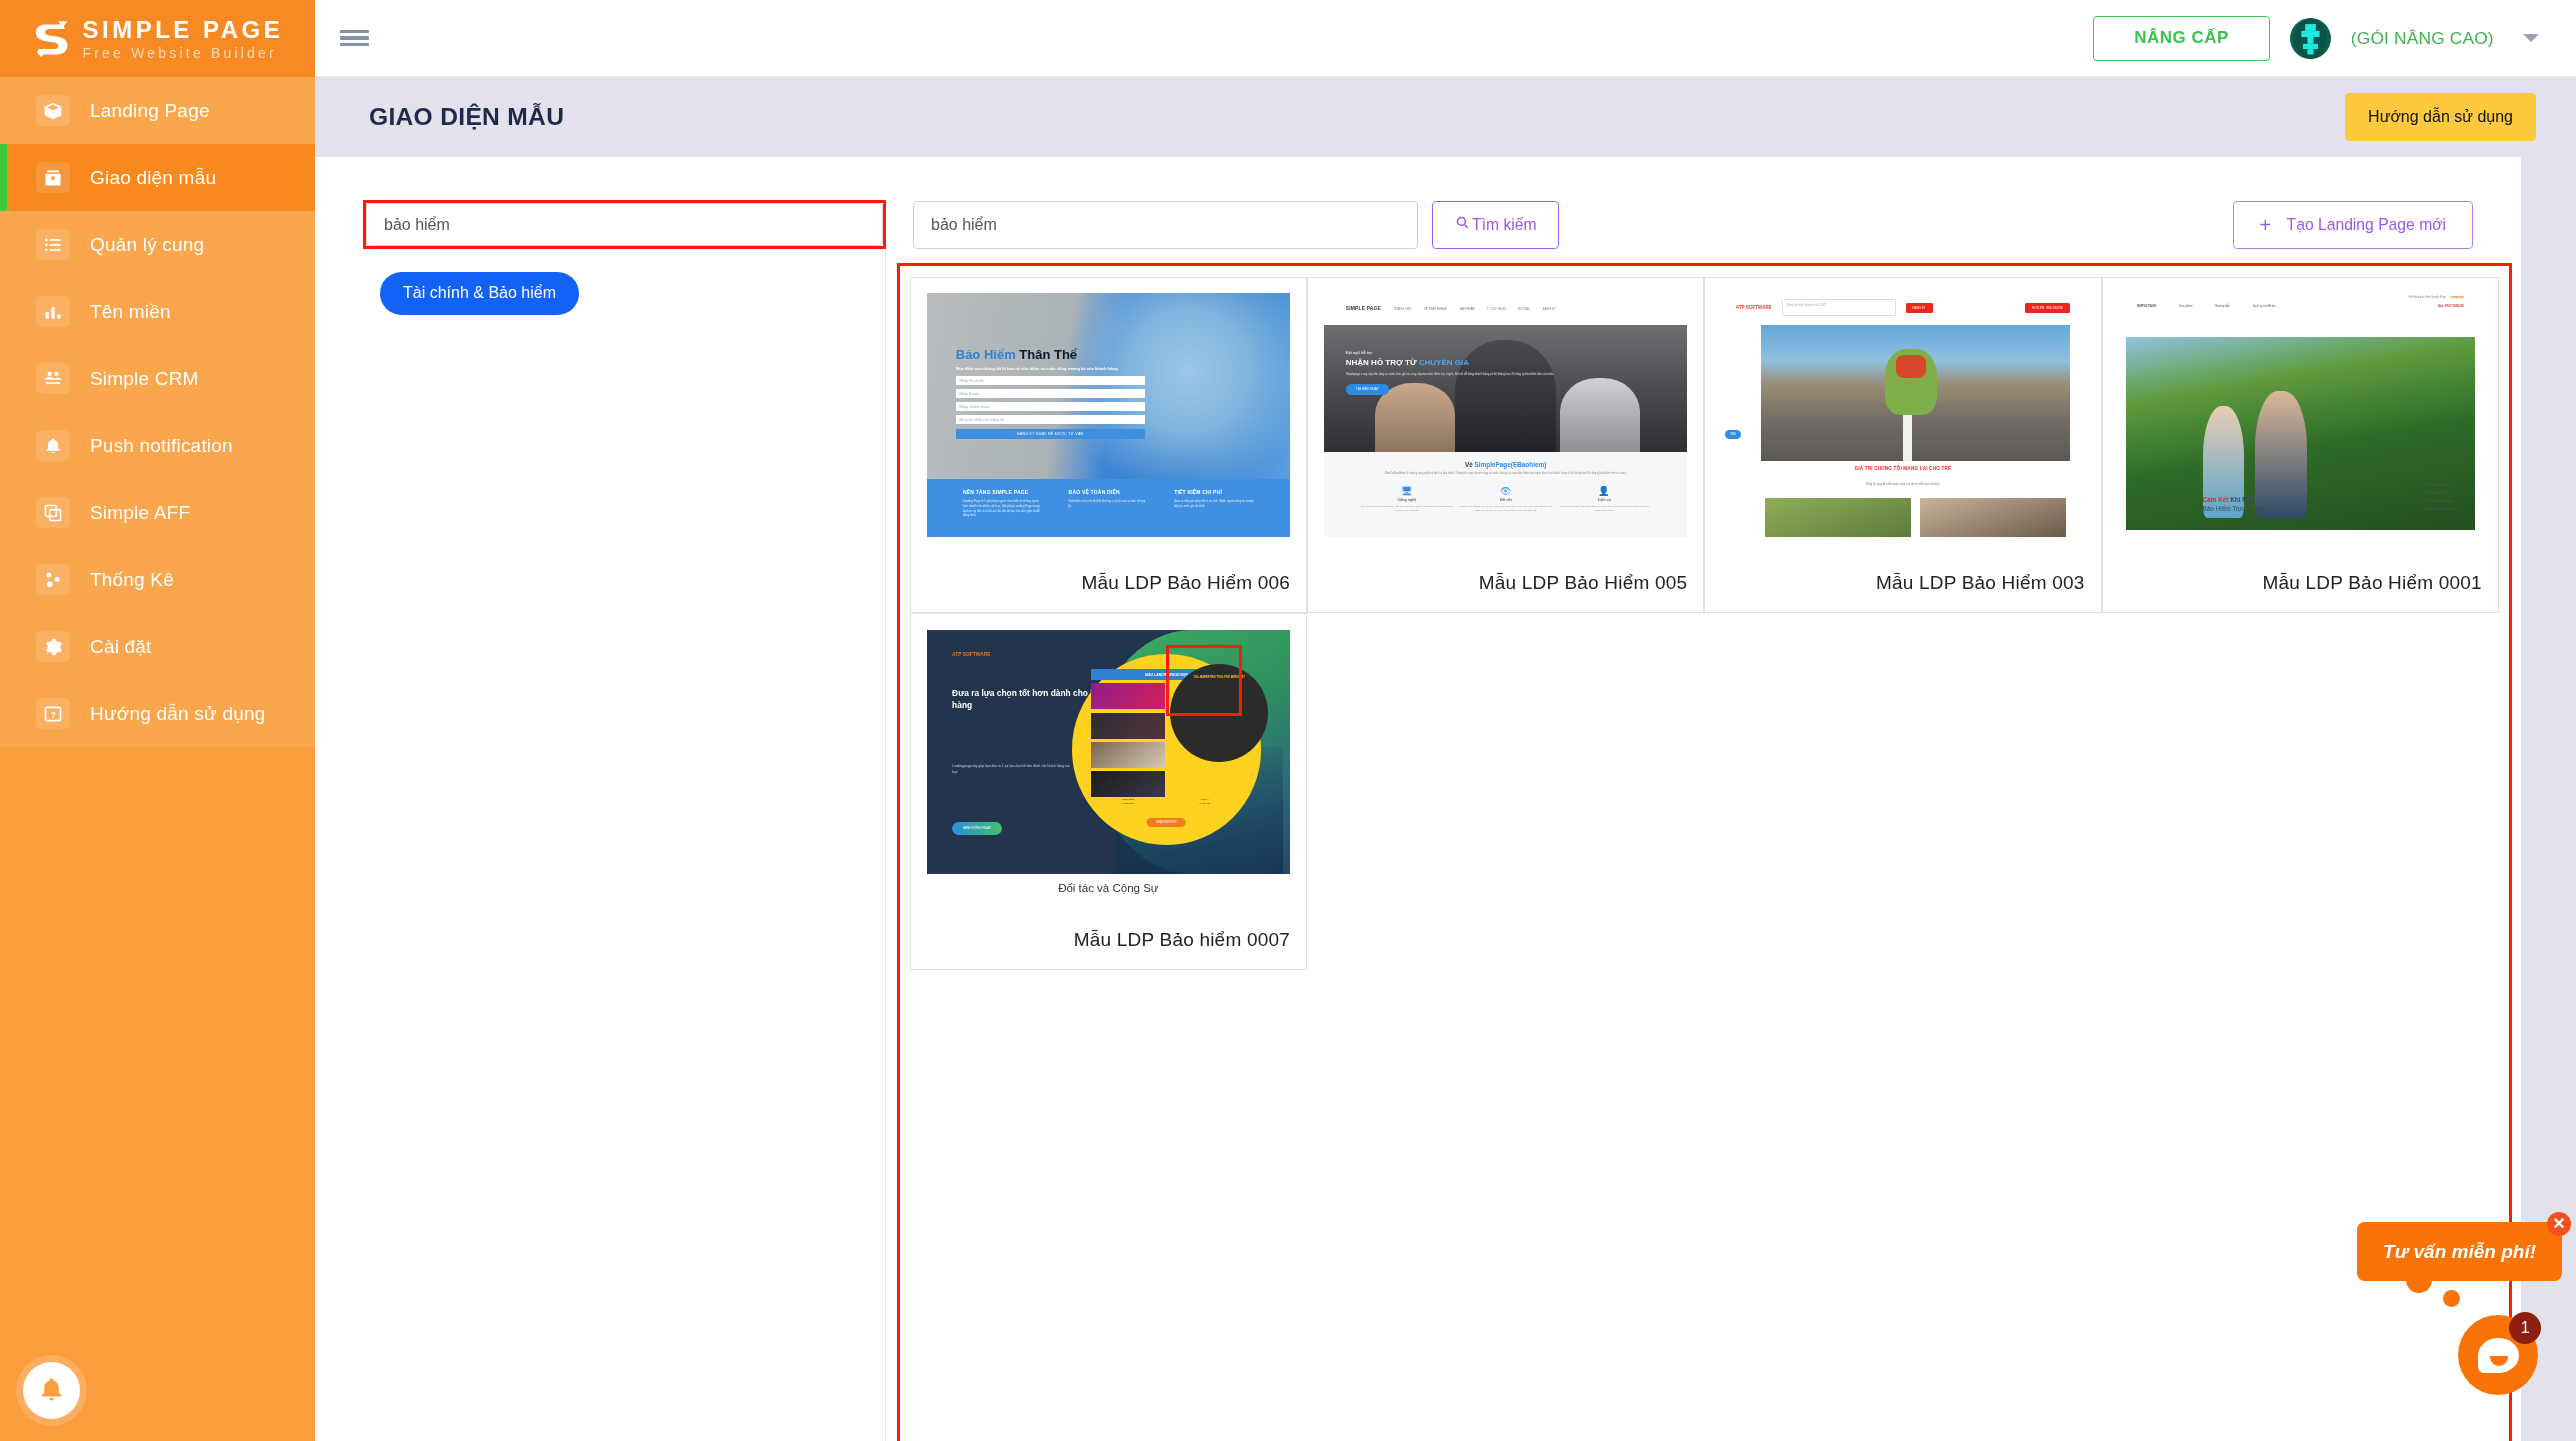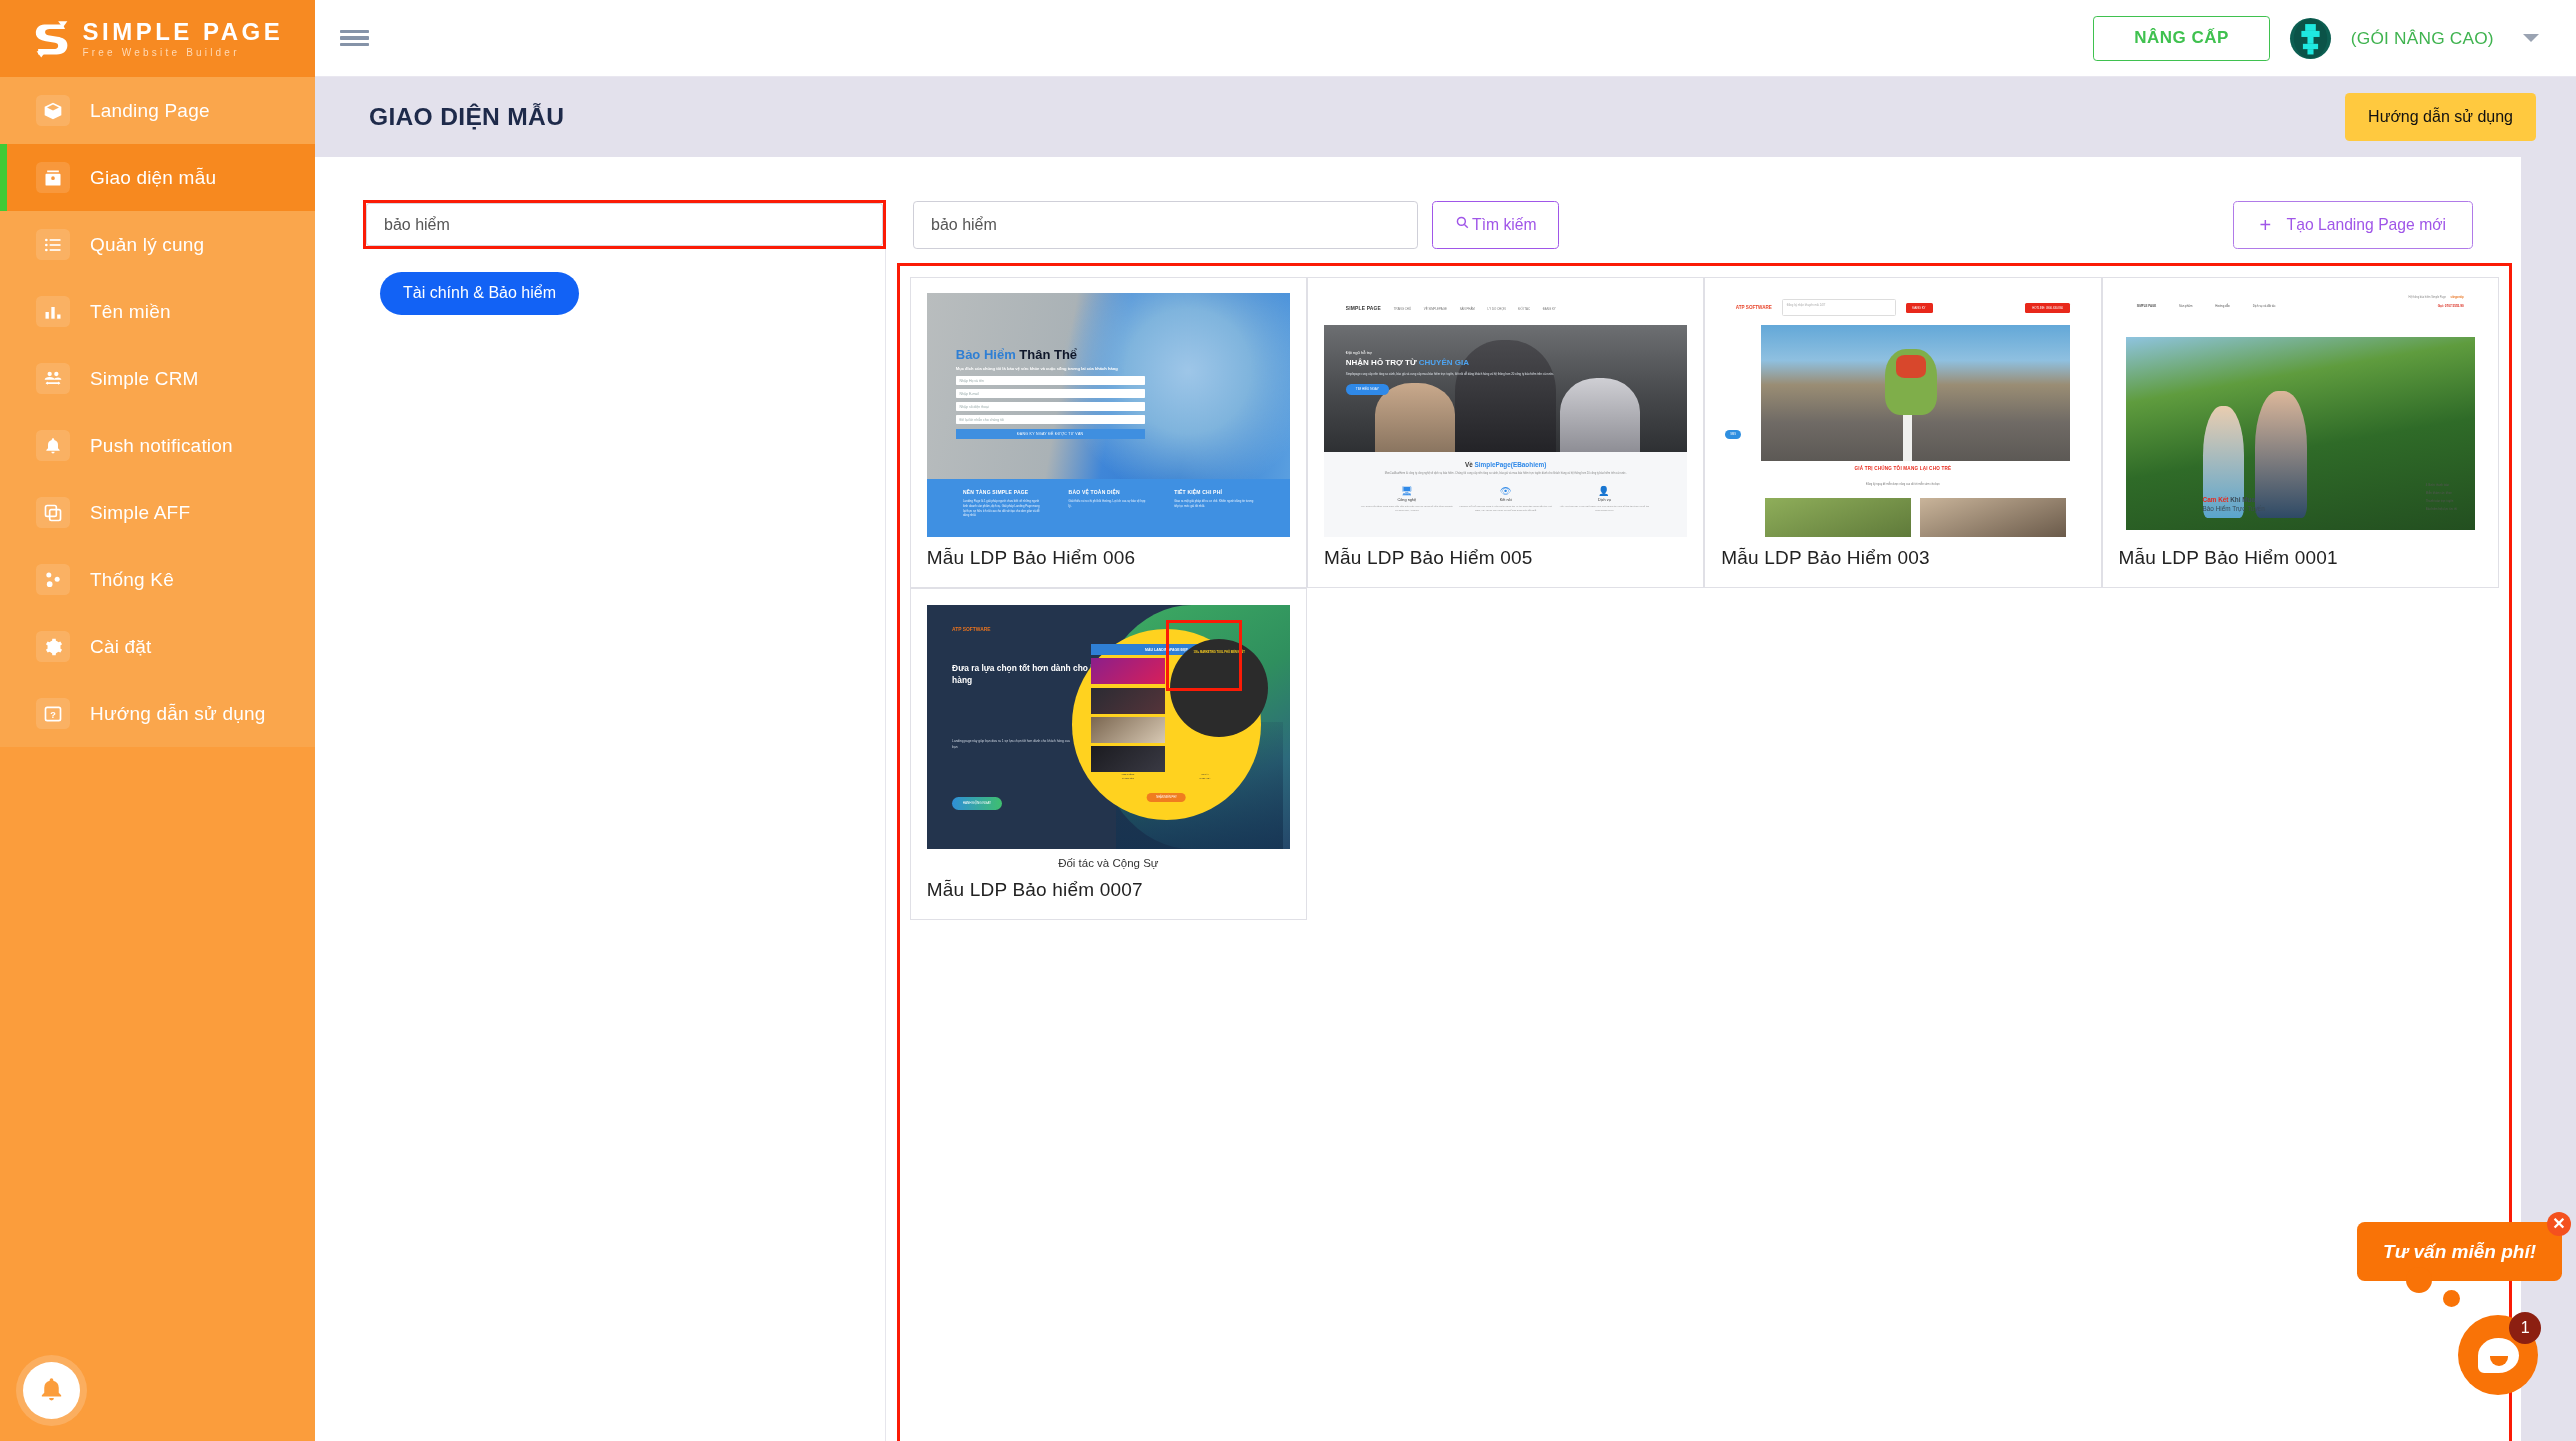--- a/index.html
+++ b/index.html
@@ -18,21 +18,21 @@
     justify-content: center; gap: 10.7px; padding: 0 14px;
   }
   .brand-mark {
     width: 40px; height: 40px; flex: 0 0 40px; position: relative;
   }
   .brand-text { display: flex; flex-direction: column; line-height: 1; }
   .brand-title {
     color: #fff; font-size: 24px; font-weight: bold; letter-spacing: 3.5px;
   }
   .brand-sub {
-    color: #ffd9b4; font-size: 10px; letter-spacing: 3.2px; margin-top: 4px;
+    color: #ffd9b4; font-size: 14px; letter-spacing: 3.2px; margin-top: 4px;
   }
   .nav-item {
     display: flex; align-items: center; height: 67px; padding-left: 36px;
     gap: 20px; position: relative; cursor: pointer;
   }
   .nav-item.alt { background: #faa64c; }
   .nav-item.active { background: #f7891f; }
   .nav-item.active::before {
     content: ""; position: absolute; left: 0; top: 0; bottom: 0; width: 7px;
     background: #3fcb36;
@@ -147,21 +147,21 @@
   #grid { display: flex; flex-wrap: wrap; }
   .card {
     width: 25%; border: 0.8px solid #e0e0e6; background: #fff;
     padding: 15.4px 16px 18.4px 16px; position: relative;
   }
   .card-thumb {
     width: 100%; height: 244px; overflow: hidden; position: relative;
     background: #fff;
   }
   .card-title {
-    text-align: left; font-size: 19px; color: #222; margin-top: 10px;
+    text-align: right; font-size: 19px; color: #222; margin-top: 35px;
     letter-spacing: 0.2px;
   }
   .card-sub {
     text-align: center; font-size: 11.5px; color: #333; margin-top: 7.7px;
   }
   #annot-box {
     position: absolute; left: 239px; top: 15.4px; width: 76px; height: 71px;
     border: 3.1px solid #fb1b06; z-index: 9; pointer-events: none;
   }
 

